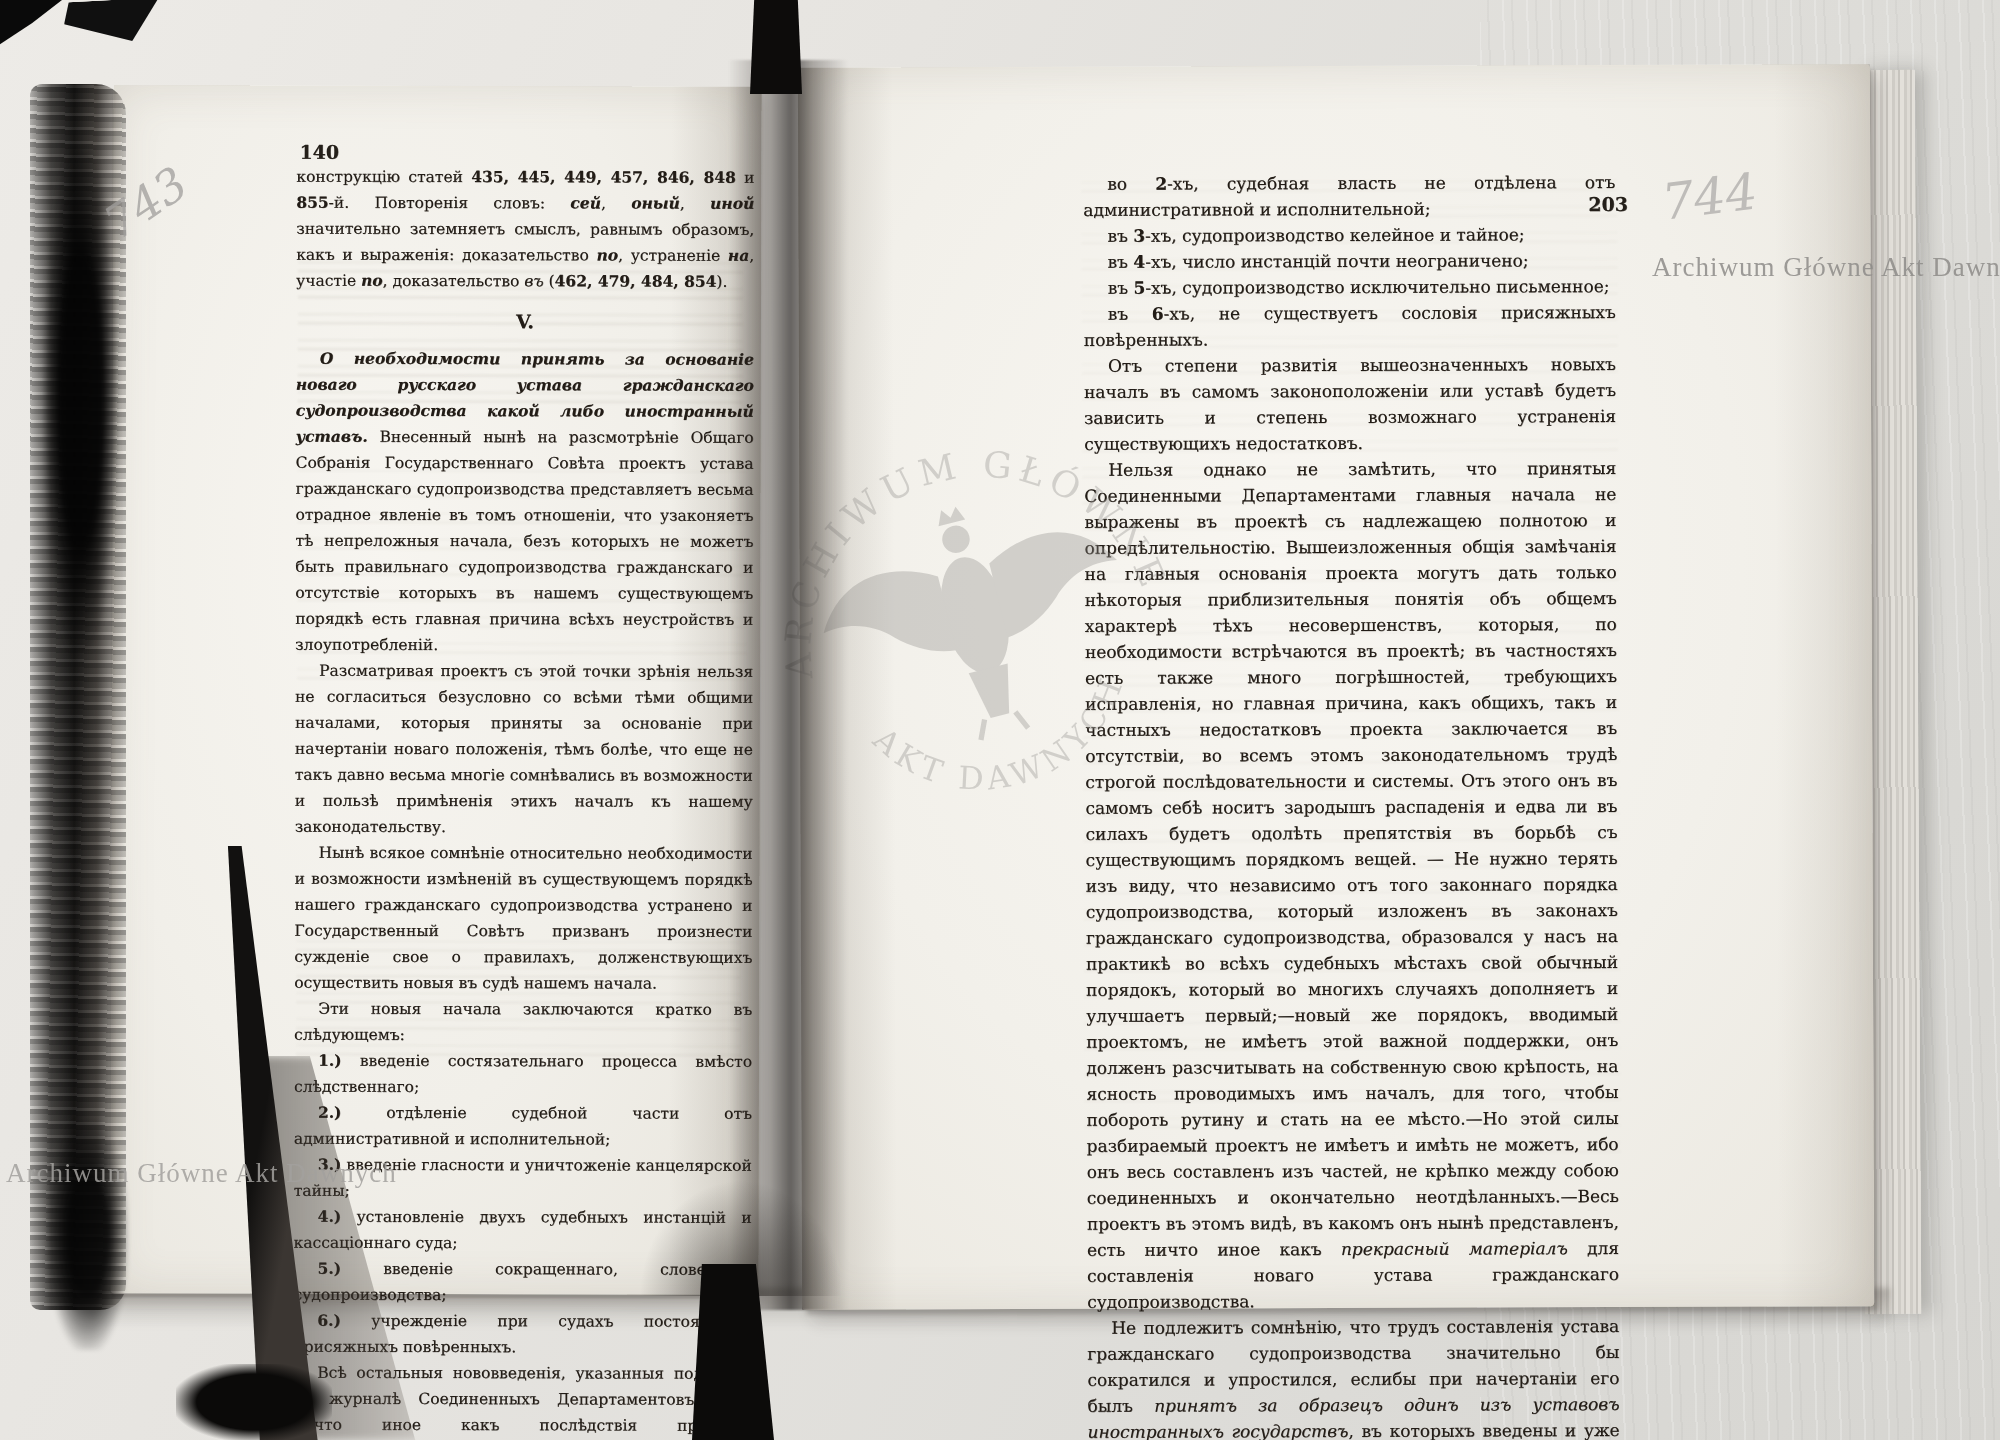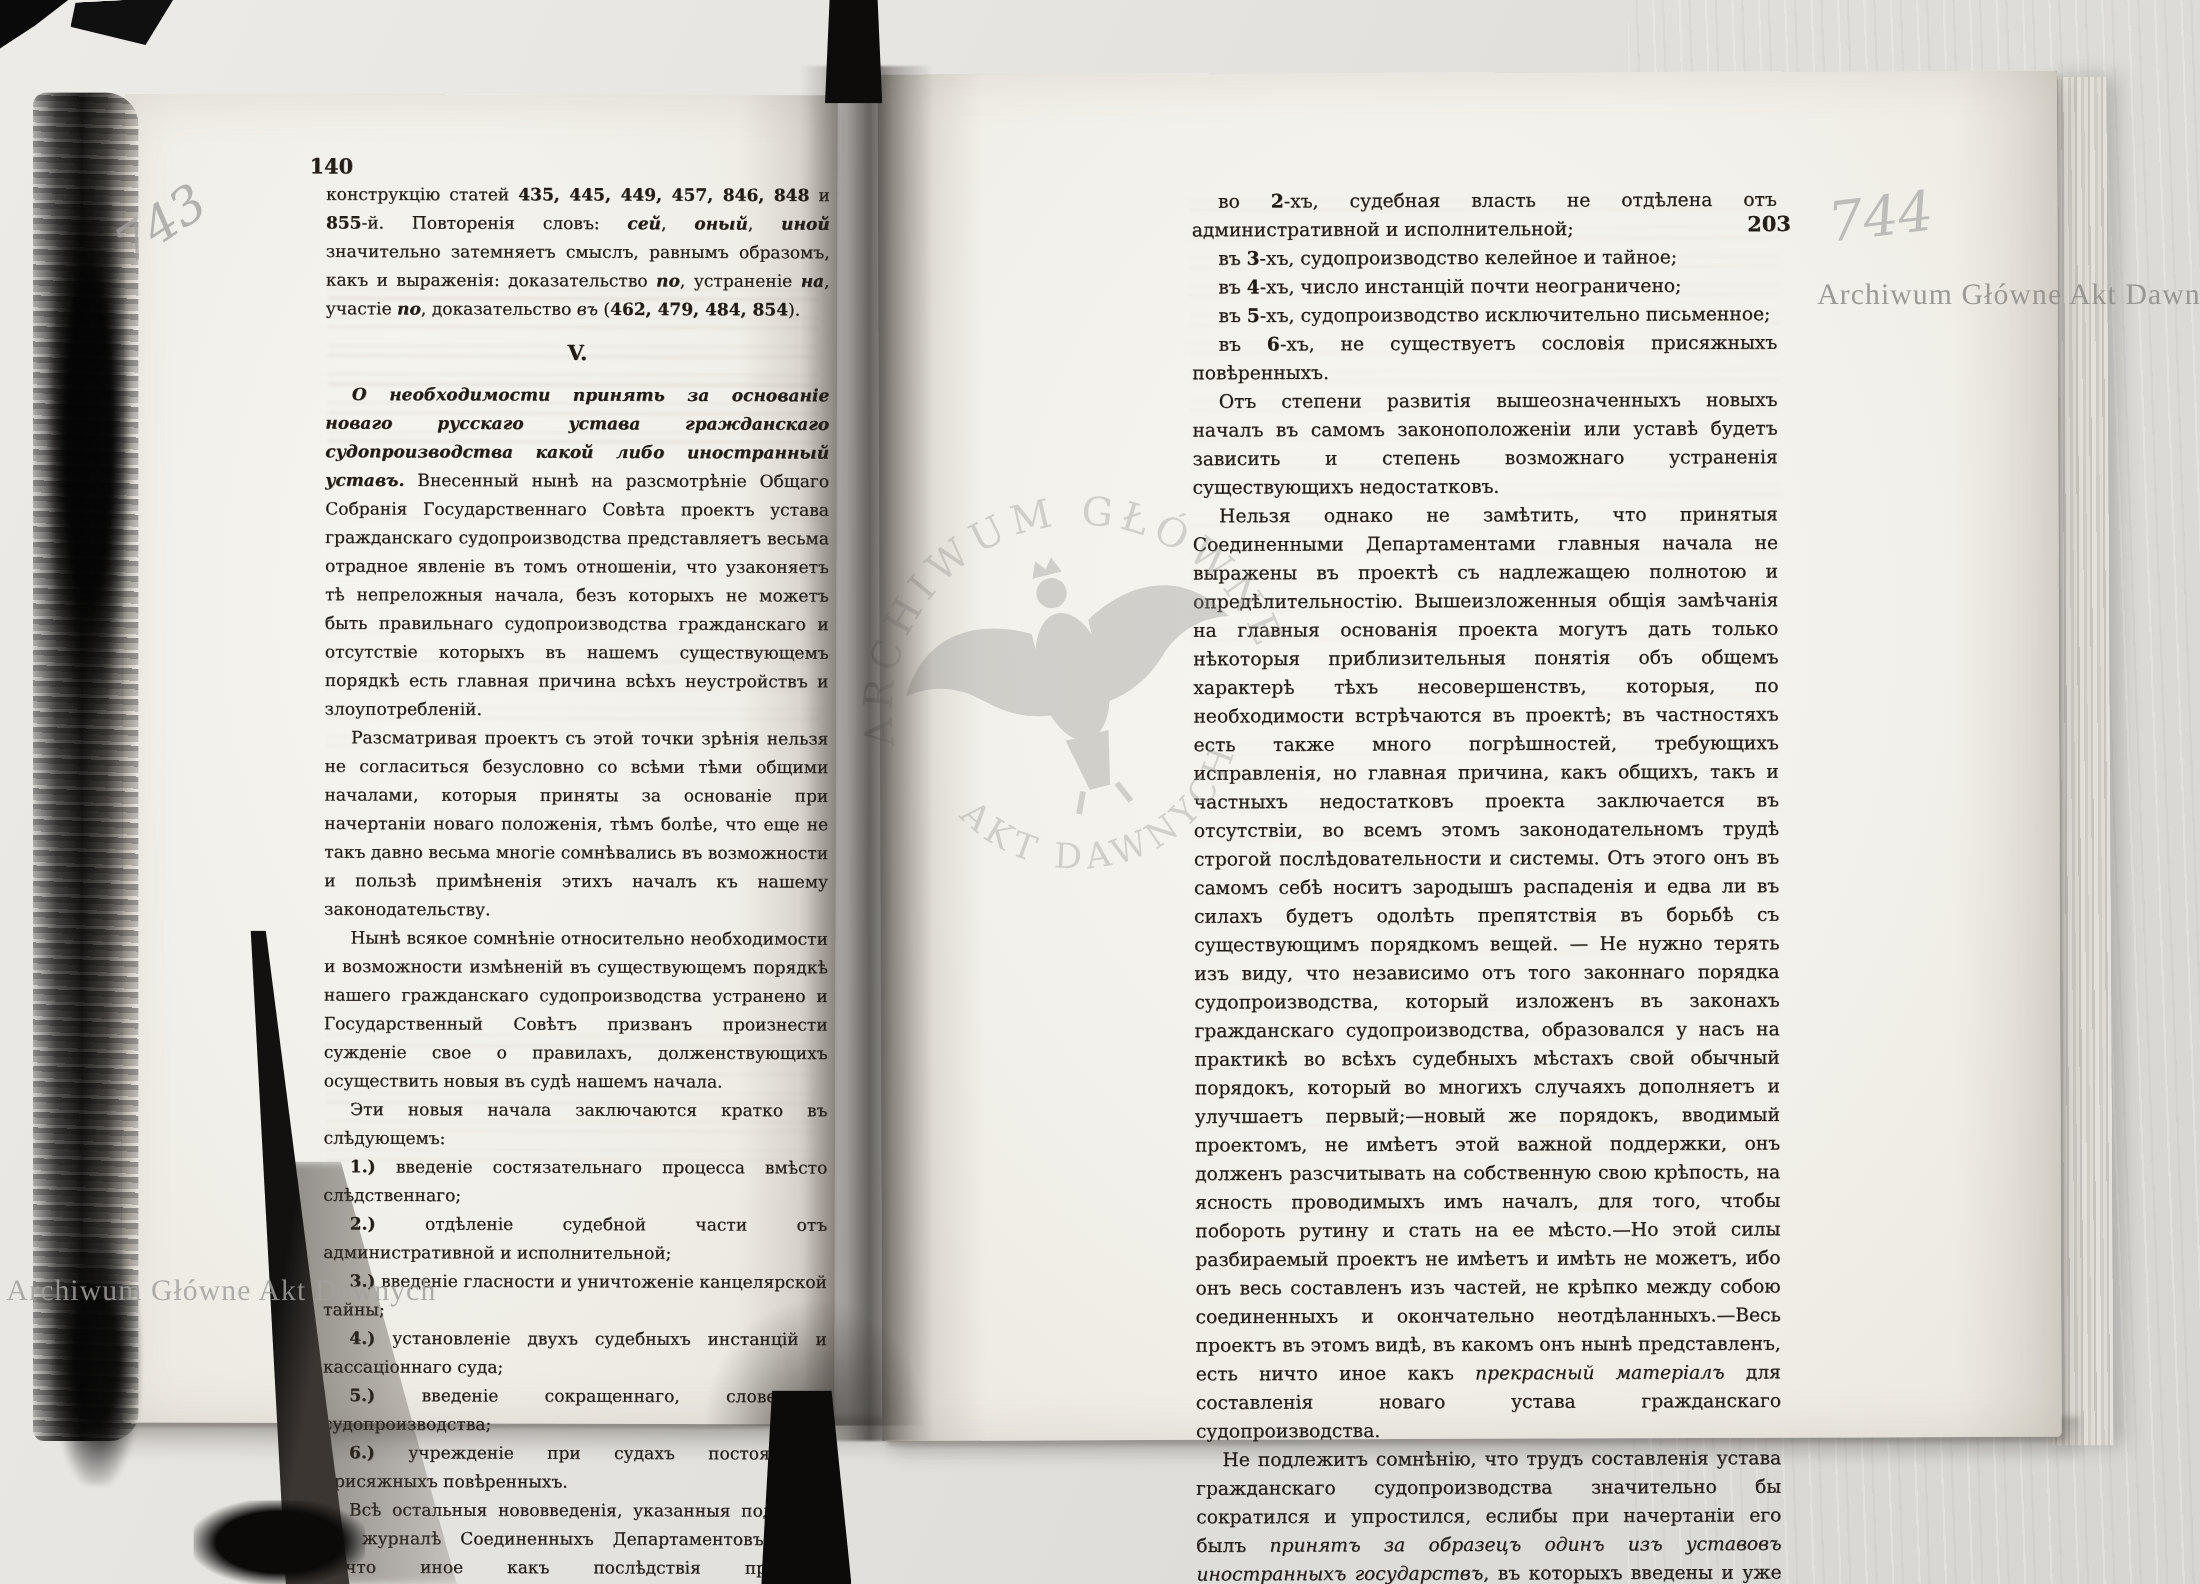--- a/index.html
+++ b/index.html
@@ -112,21 +112,21 @@
 
 <div class="canvas">
 
   <div class="abs bg-streaks"></div>
   <div class="abs page-stack"></div>
   <div class="abs pages-bottom-shadow"></div>
 
   <div class="abs left-page">
     <div class="abs page-inner-shade"></div>
     <div class="abs gutter-side"></div>
-    <div class="page-number" style="left:168px;top:55px;">140</div>
+    <div class="page-number" style="left:186px;top:55px;">140</div>
     <div class="abs bleed" style="left:185px;top:172px;width:445px;height:145px;opacity:.5;"></div>
     <div class="abs bleed" style="left:185px;top:384px;width:450px;height:210px;opacity:.28;"></div>
     <div class="abs bleed" style="left:185px;top:840px;width:445px;height:130px;opacity:.32;"></div>
     <div class="text-col left-col" style="left:183px;top:78px;">
         <p class="tblock para"><span class="seg-normal">конструкцію статей </span><span class="seg-bold">435, 445, 449, 457, 846, 848</span><span class="seg-normal"> и </span><span class="seg-bold">855</span><span class="seg-normal">-й. Повторенія словъ: </span><span class="seg-bolditalic">сей</span><span class="seg-normal">, </span><span class="seg-bolditalic">оный</span><span class="seg-normal">, </span><span class="seg-bolditalic">иной</span><span class="seg-normal"> значительно затемняетъ смыслъ, равнымъ образомъ, какъ и выраженія: доказательство </span><span class="seg-bolditalic">по</span><span class="seg-normal">, устраненіе </span><span class="seg-bolditalic">на</span><span class="seg-normal">, участіе </span><span class="seg-bolditalic">по</span><span class="seg-normal">, доказательство </span><span class="seg-italic">въ</span><span class="seg-normal"> (</span><span class="seg-bold">462, 479, 484, 854</span><span class="seg-normal">).</span></p>
         <p class="tblock heading"><span class="seg-normal">V.</span></p>
         <p class="tblock para indent"><span class="seg-bolditalic">О необходимости принять за основаніе новаго русскаго устава гражданскаго судопроизводства какой либо иностранный уставъ.</span><span class="seg-normal"> Внесенный нынѣ на разсмотрѣніе Общаго Собранія Государственнаго Совѣта проектъ устава гражданскаго судопроизводства представляетъ весьма отрадное явленіе въ томъ отношеніи, что узаконяетъ тѣ непреложныя начала, безъ которыхъ не можетъ быть правильнаго судопроизводства гражданскаго и отсутствіе которыхъ въ нашемъ существующемъ порядкѣ есть главная причина всѣхъ неустройствъ и злоупотребленій.</span></p>
         <p class="tblock para indent"><span class="seg-normal">Разсматривая проектъ съ этой точки зрѣнія нельзя не согласиться безусловно со всѣми тѣми общими началами, которыя приняты за основаніе при начертаніи новаго положенія, тѣмъ болѣе, что еще не такъ давно весьма многіе сомнѣвались въ возможности и пользѣ примѣненія этихъ началъ къ нашему законодательству.</span></p>
         <p class="tblock para indent"><span class="seg-normal">Нынѣ всякое сомнѣніе относительно необходимости и возможности измѣненій въ существующемъ порядкѣ нашего гражданскаго судопроизводства устранено и Государственный Совѣтъ призванъ произнести сужденіе свое о правилахъ, долженствующихъ осуществить новыя въ судѣ нашемъ начала.</span></p>
         <p class="tblock para indent"><span class="seg-normal">Эти новыя начала заключаются кратко въ слѣдующемъ:</span></p>

